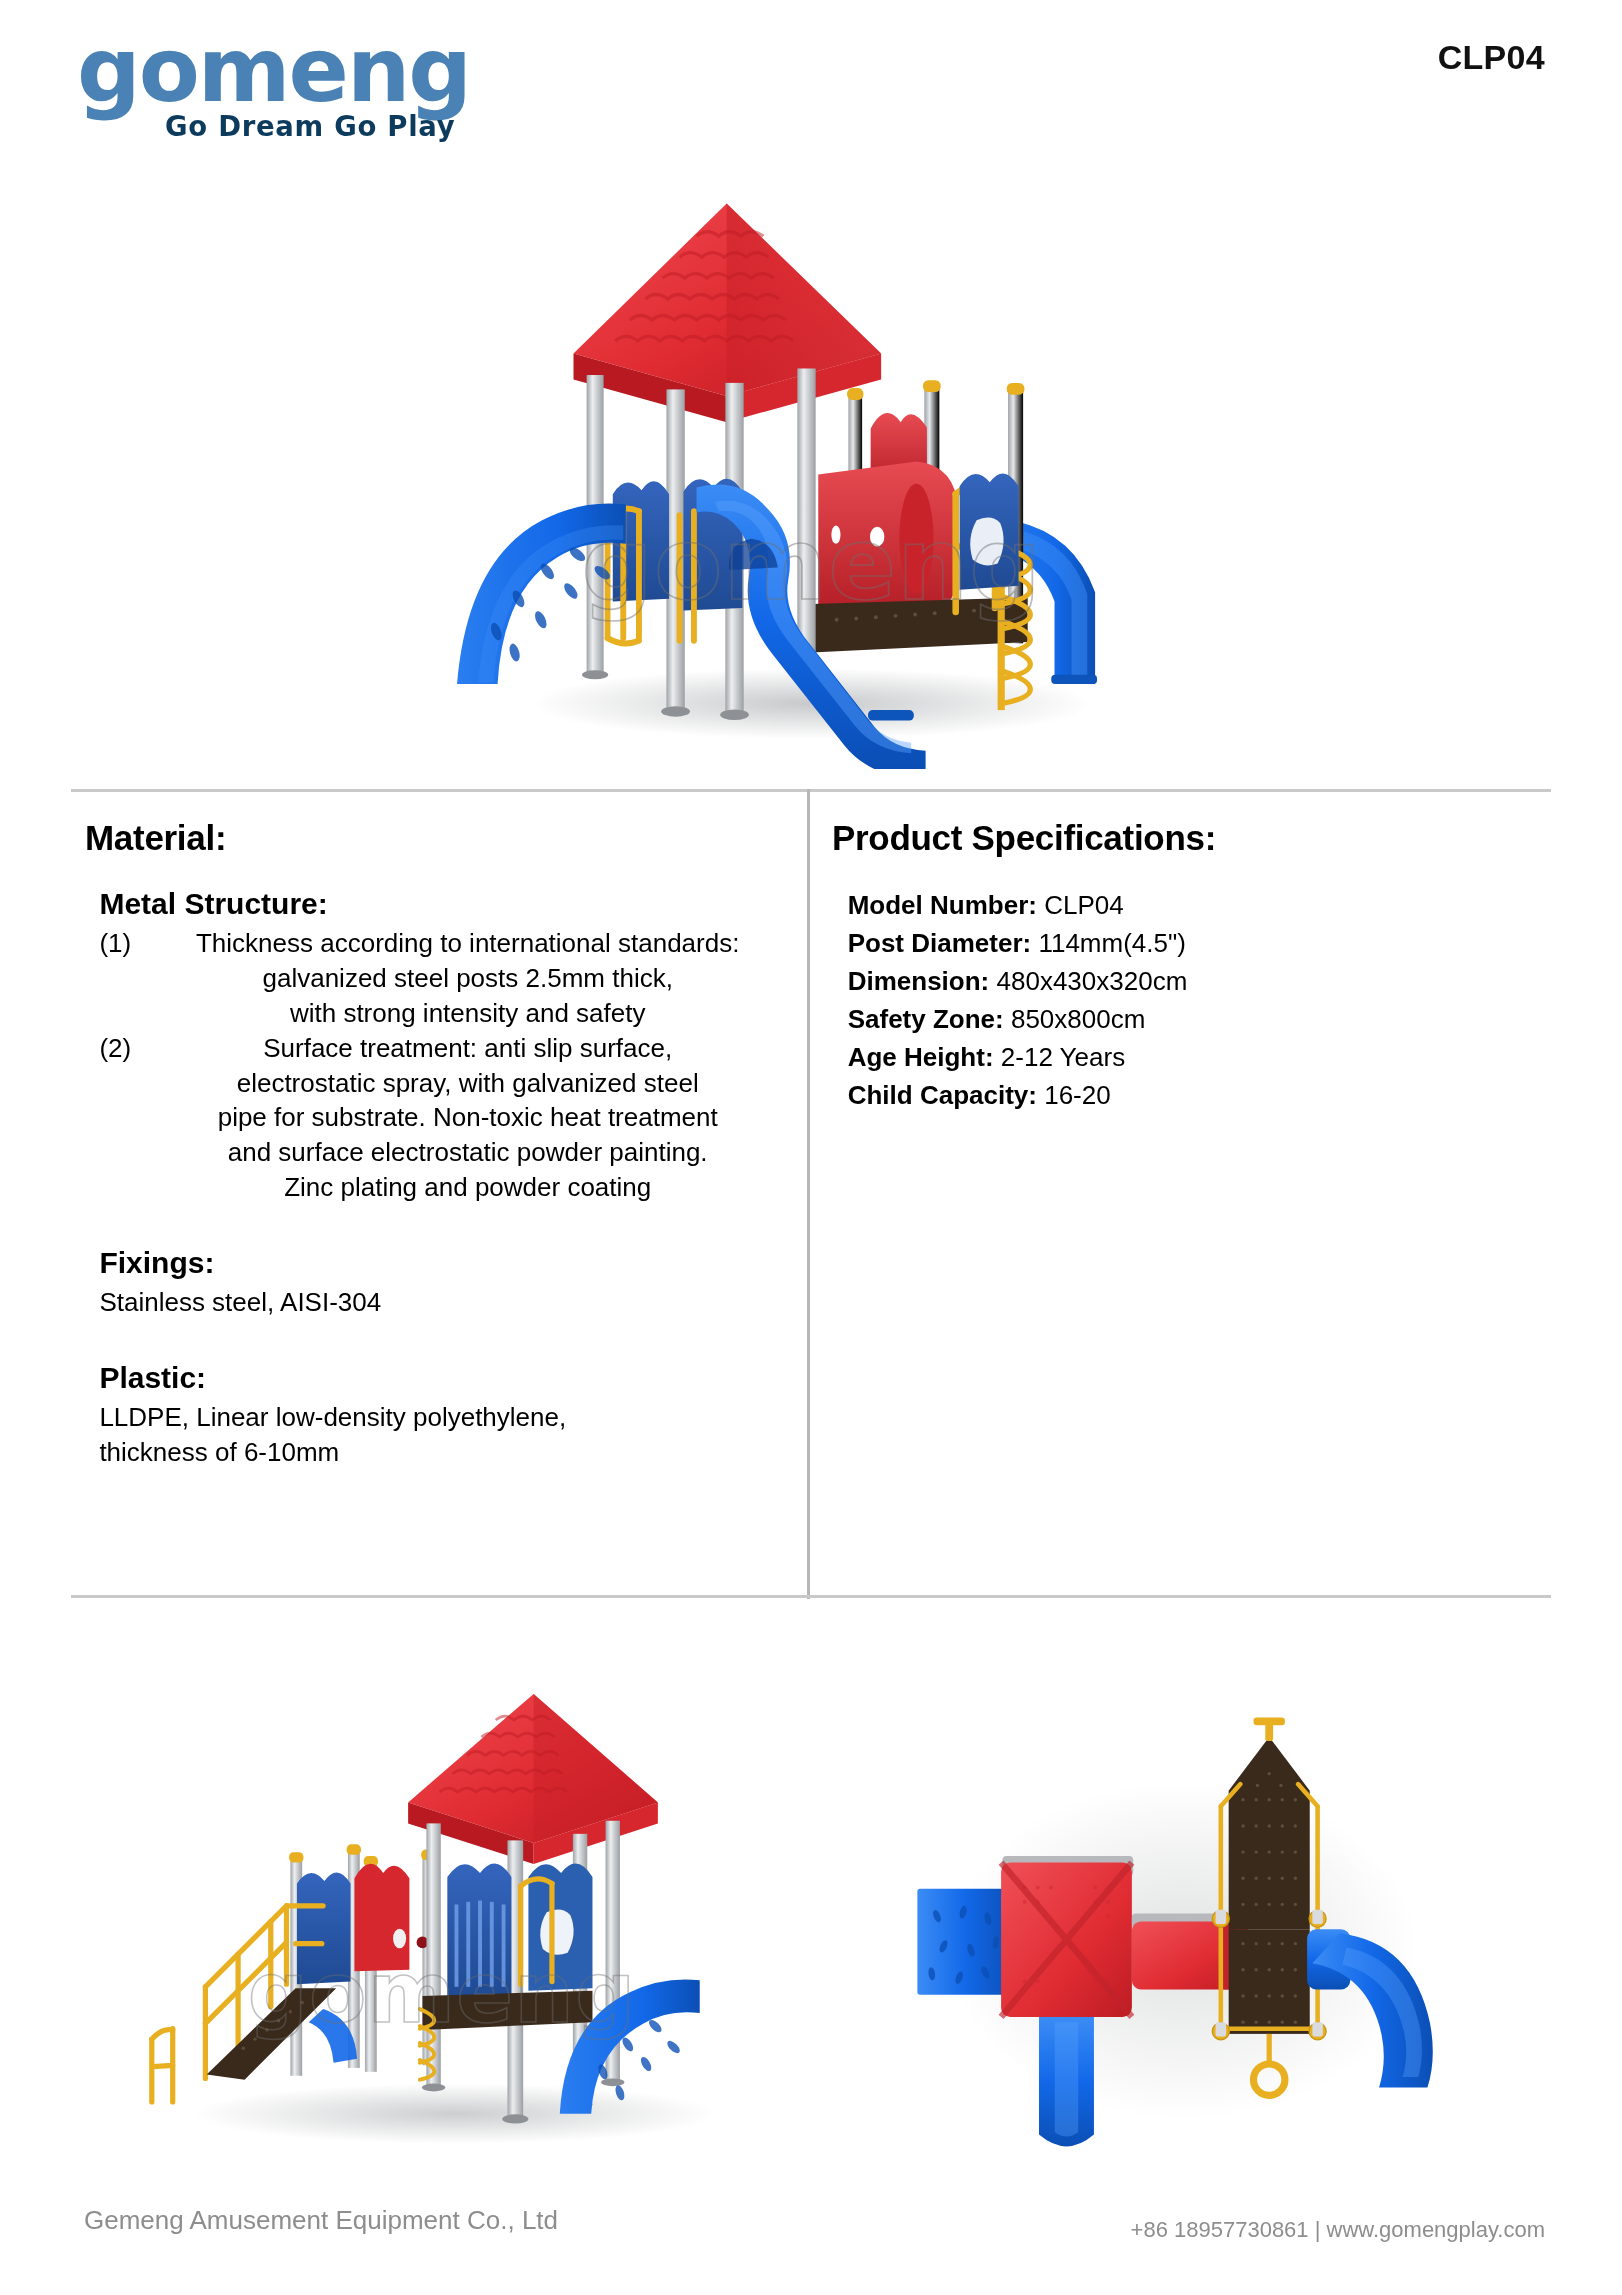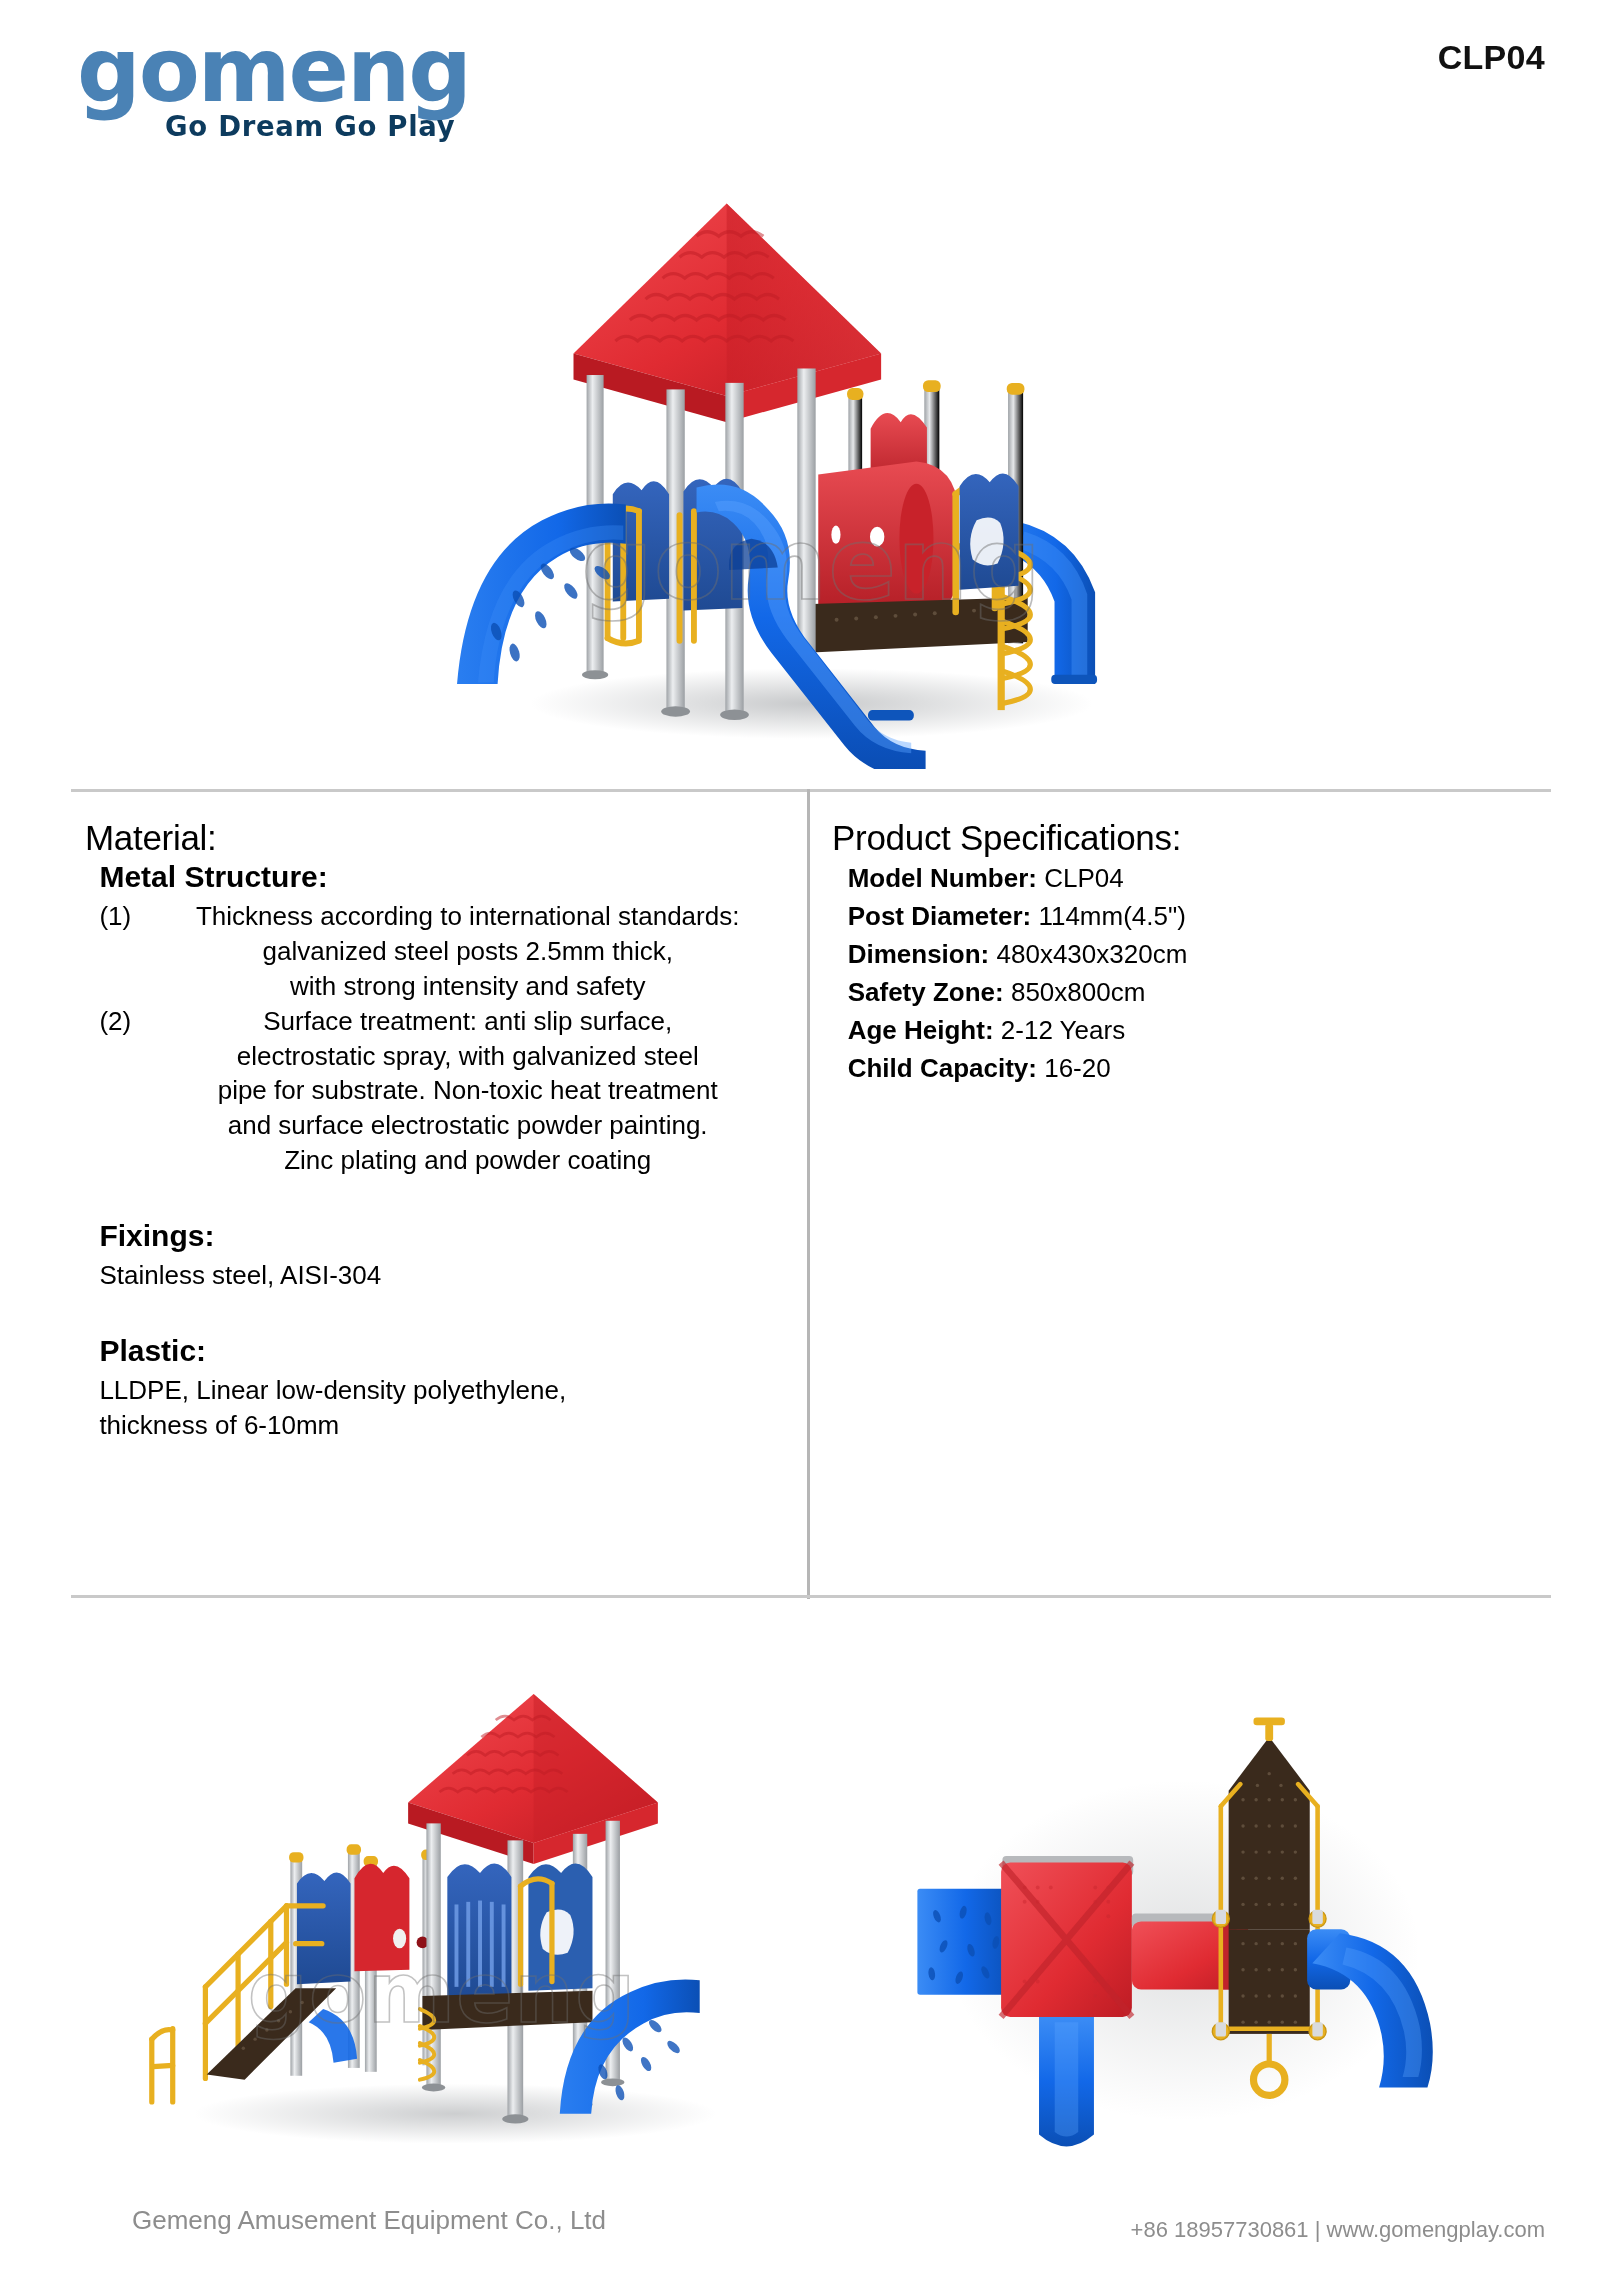--- a/index.html
+++ b/index.html
@@ -87,23 +87,23 @@
     width: 707px;
   }
   .col-right {
     position: absolute;
     left: 832px;
     top: 818px;
     width: 713px;
   }
   .sec-title {
     font-size: 35px;
-    font-weight: 400;
+    font-weight: 700;
     color: #000;
-    margin: 0 0 2px 0;
+    margin: 0 0 29px 0;
     letter-spacing: -0.3px;
   }
   .sub-title {
     font-size: 30px;
     font-weight: 700;
     color: #000;
     margin: 0 0 5.2px 14.4px;
   }
   .body-line {
     font-size: 26px;
@@ -154,21 +154,20 @@
     left: 0;
     top: 2205px;
     width: 1622px;
     height: 59px;
   }
   .footer-left {
     position: absolute;
     left: 84px; top: 0;
     font-size: 26px;
     color: #8d8d8d;
-    margin-left: 48px;
   }
   .footer-right {
     position: absolute;
     right: 77px; top: 0;
     font-size: 22px;
     color: #8d8d8d;
     margin-top: 12px;
   }
 </style>
 </head>

